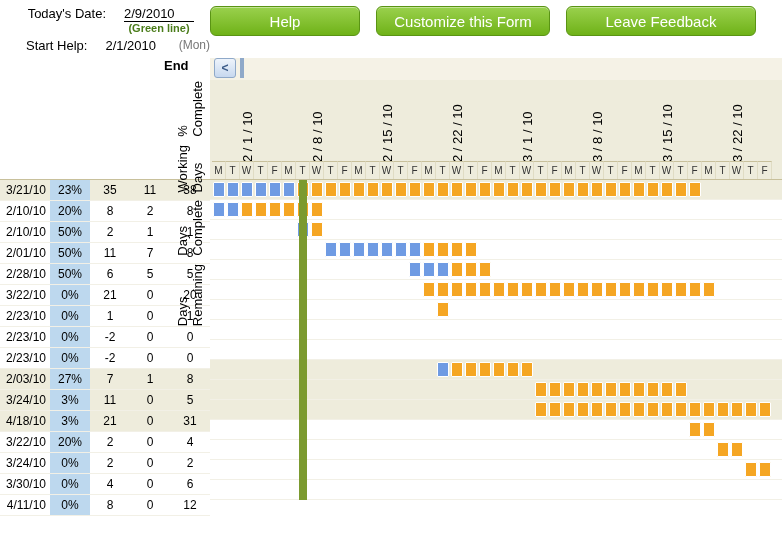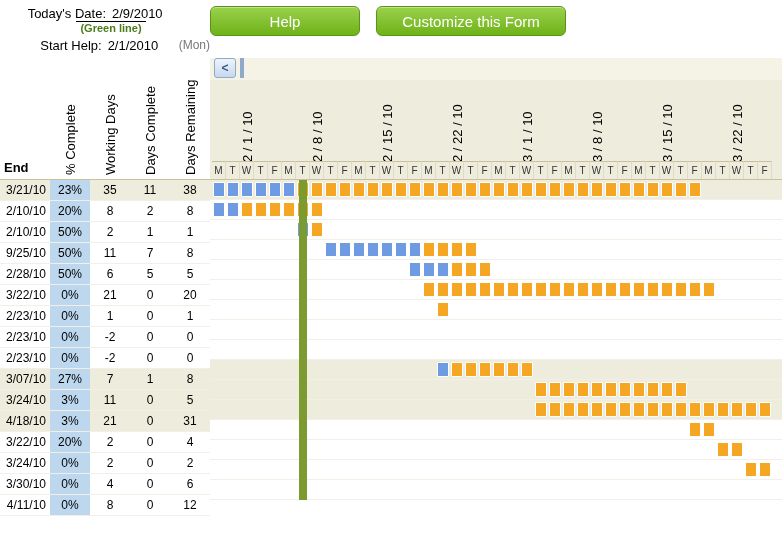--- a/index.html
+++ b/index.html
@@ -19,20 +19,21 @@
     height: 58px;
   }
   .date-block {
     width: 210px;
     padding-left: 4px;
   }
   .date-row {
     display: flex;
     align-items: center;
     height: 18px;
+    gap: 12px;
   }
   .date-label {
     width: 108px;
     text-align: right;
     padding-right: 6px;
     color: #000;
     font-size: 13px;
   }
   .date-val {
     width: 70px;
@@ -40,21 +41,21 @@
     color: #000;
     font-size: 13px;
   }
   .greenline {
     color: #4a7c1a;
     font-weight: bold;
     font-size: 11px;
     text-align: center;
     width: 70px;
     border-top: 1px solid #000;
-    margin-left: 72px;
+    margin-left: 120px;
     margin-top: -1px;
   }
   .mon-note {
     color: #777;
     font-size: 12px;
     margin-left: 4px;
   }
   .buttons {
     display: flex;
     gap: 16px;
@@ -67,38 +68,39 @@
     color: #fff;
     font-size: 15px;
     height: 30px;
     display: flex;
     align-items: center;
     justify-content: center;
     cursor: pointer;
     box-shadow: inset 0 1px 0 rgba(255,255,255,.4);
   }
   .btn.help { width: 150px; }
-  .btn.customize { width: 190px; }
+  .btn.customize { width: 174px; }
   .btn.feedback { width: 190px; }
 
   .main {
     display: flex;
     position: relative;
   }
 
   
   .left {
     width: 210px;
     flex-shrink: 0;
   }
   .lhead {
     height: 122px;
     display: flex;
     align-items: flex-end;
     border-bottom: 1px solid #c8c09b;
+    flex-direction: column;
   }
   .lhead .endcol {
     width: 50px;
     text-align: left;
     padding: 0 0 4px 4px;
     font-weight: bold;
     font-size: 13px;
   }
   .vcol {
     width: 40px;
@@ -239,20 +241,21 @@
     <div class="greenline">(Green line)</div>
     <div class="date-row" style="margin-top:2px;">
       <div class="date-label">Start Help:</div>
       <div class="date-val">2/1/2010</div>
       <div class="mon-note">(Mon)</div>
     </div>
   </div>
   <div class="buttons">
     <div class="btn help">Help</div>
     <div class="btn customize">Customize this Form</div>
+    <div class="btn feedback">Leave Feedback</div>
   </div>
 </div>
 
 <div class="main">
   <div class="left">
     <div class="lhead">
       <div class="endcol">End</div>
       <div class="vcol">% Complete</div>
       <div class="vcol">Working Days</div>
       <div class="vcol">Days Complete</div>
@@ -274,21 +277,21 @@
           <div class="num">8</div>
         </div>
         <div class="lrow">
           <div class="end">2/10/10</div>
           <div class="pct">50%</div>
           <div class="num">2</div>
           <div class="num">1</div>
           <div class="num">1</div>
         </div>
         <div class="lrow">
-          <div class="end">9/25/10</div>
+          <div class="end">2/01/10</div>
           <div class="pct">50%</div>
           <div class="num">11</div>
           <div class="num">7</div>
           <div class="num">8</div>
         </div>
         <div class="lrow">
           <div class="end">2/28/10</div>
           <div class="pct">50%</div>
           <div class="num">6</div>
           <div class="num">5</div>
@@ -316,21 +319,21 @@
           <div class="num">0</div>
         </div>
         <div class="lrow">
           <div class="end">2/23/10</div>
           <div class="pct">0%</div>
           <div class="num">-2</div>
           <div class="num">0</div>
           <div class="num">0</div>
         </div>
         <div class="lrow zebra">
-          <div class="end">3/07/10</div>
+          <div class="end">2/03/10</div>
           <div class="pct">27%</div>
           <div class="num">7</div>
           <div class="num">1</div>
           <div class="num">8</div>
         </div>
         <div class="lrow zebra">
           <div class="end">3/24/10</div>
           <div class="pct">3%</div>
           <div class="num">11</div>
           <div class="num">0</div>

